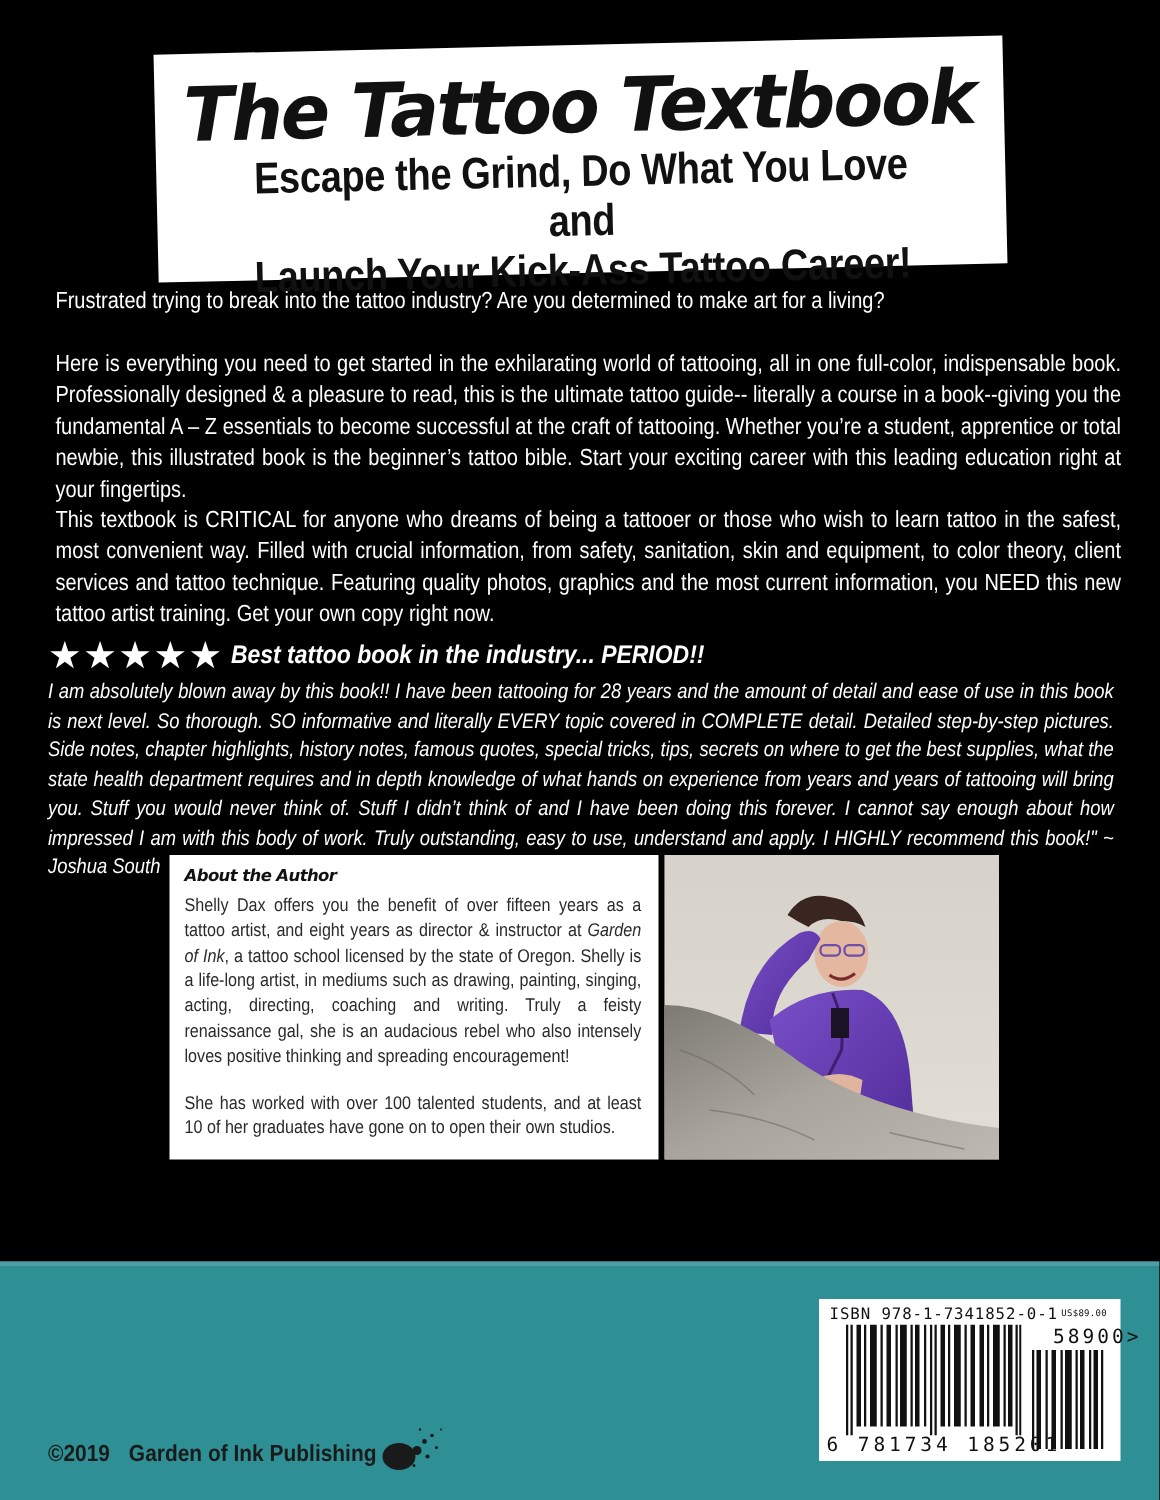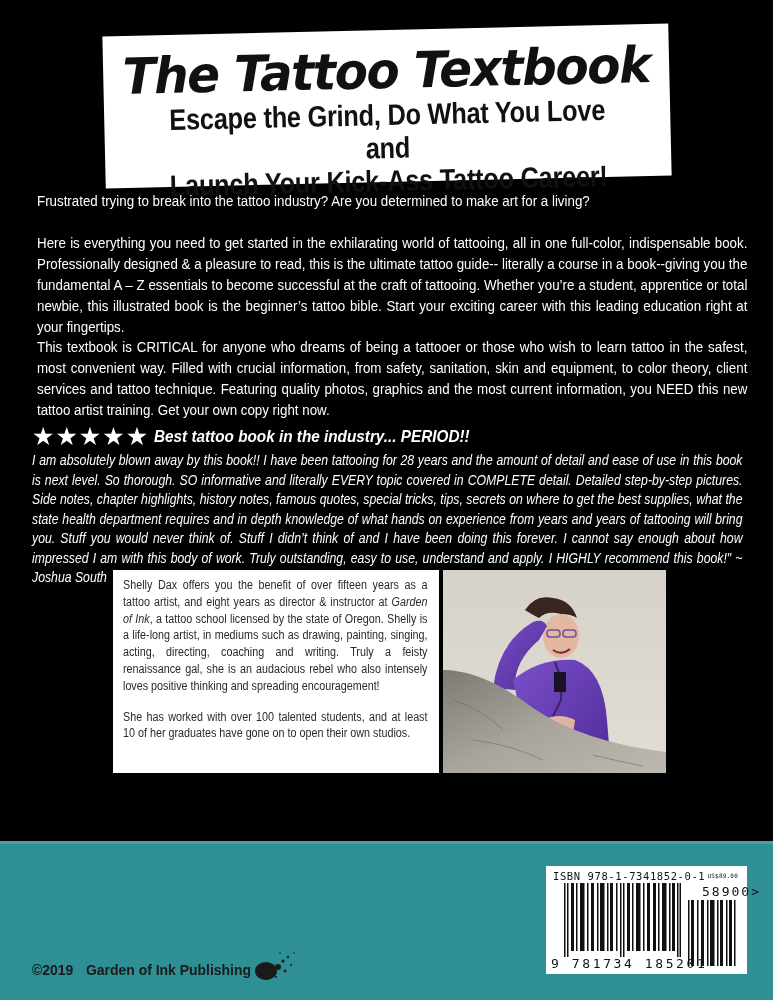--- a/index.html
+++ b/index.html
@@ -126,20 +126,21 @@
         <span class="star">★</span>
         <span class="star">★</span>
         <span class="star">★</span>
       </div>
       <span class="review-title">Best tattoo book in the industry... PERIOD!!</span>
     </div>
     <p class="review-body">I am absolutely blown away by this book!! I have been tattooing for 28 years and the amount of detail and ease of use in this book is next level. So thorough. SO informative and literally EVERY topic covered in COMPLETE detail. Detailed step-by-step pictures. Side notes, chapter highlights, history notes, famous quotes, special tricks, tips, secrets on where to get the best supplies, what the state health department requires and in depth knowledge of what hands on experience from years and years of tattooing will bring you. Stuff you would never think of. Stuff I didn’t think of and I have been doing this forever. I cannot say enough about how impressed I am with this body of work. Truly outstanding, easy to use, understand and apply. I HIGHLY recommend this book!"   ~ Joshua South</p>
   </div>
 
   <div class="author-box">
+    <div class="author-heading">About the Author</div>
     <div class="author-text">
       <p><span>Shelly Dax offers you the benefit of over fifteen years as a tattoo artist, and eight years as director &amp; instructor at </span><em>Garden of Ink</em><span>, a tattoo school licensed by the state of Oregon. Shelly is a life-long artist, in mediums such as drawing, painting, singing, acting, directing, coaching and writing. Truly a feisty renaissance gal, she is an audacious rebel who also intensely loves positive thinking and spreading encouragement!</span></p>
       <p>She has worked with over 100  talented students, and at least 10 of her graduates have gone on to open their own studios.</p>
     </div>
   </div>
 
   <div class="photo" title="Author photo: woman in purple jacket leaning on a rock">
     <svg width="223" height="203" viewBox="0 0 223 203">
       <defs>
         <linearGradient id="sand" x1="0" y1="0" x2="0" y2="1">
@@ -223,21 +224,21 @@
             <rect x="13" y="0" width="3" height="66"></rect>
           <rect x="19" y="0" width="1.5" height="66"></rect>
             <rect x="22" y="0" width="4.5" height="66"></rect>
           <rect x="29" y="0" width="1.5" height="66"></rect>
             <rect x="32" y="0" width="3" height="66"></rect>
           <rect x="38" y="0" width="1.5" height="66"></rect>
             <rect x="41" y="0" width="3" height="66"></rect>
           <rect x="46" y="0" width="1.5" height="66"></rect>
         </g>
       </svg>
-      <div class="main-digits">9 781734 185201</div>
+      <div class="main-digits">6 781734 185201</div>
     </div>
 
     <div class="publisher">
       <span class="copyright">©2019</span>
       <span>Garden of Ink Publishing</span>
     </div>
     <svg class="ink-logo" viewBox="0 0 48 36">
       <ellipse cx="16" cy="22" rx="11" ry="9" fill="#1a1a1a"></ellipse>
       <circle cx="28" cy="18" r="3" fill="#1a1a1a"></circle>
       <circle cx="33" cy="12" r="1.6" fill="#1a1a1a"></circle>

